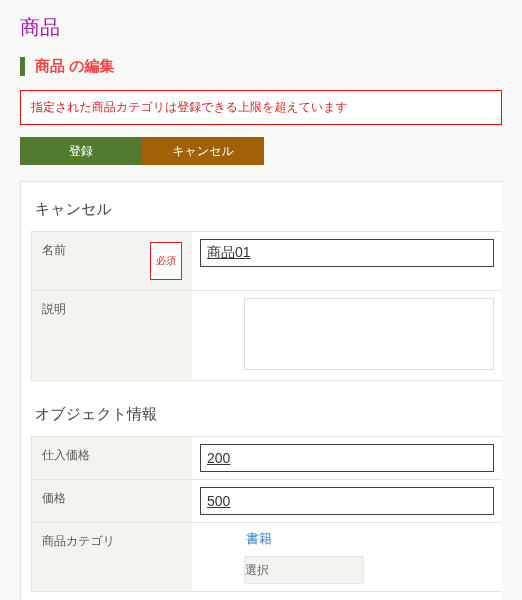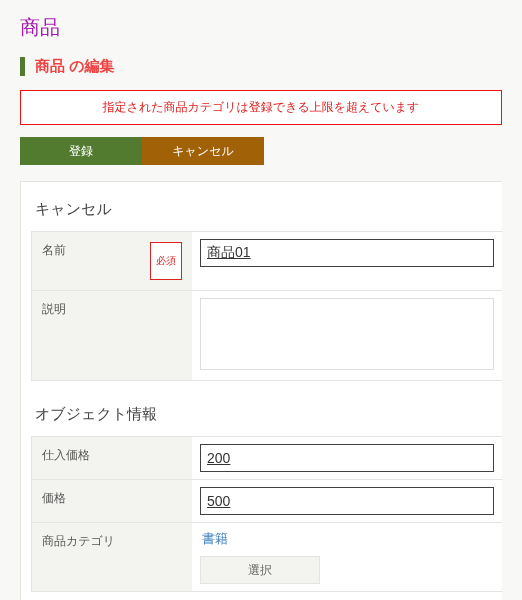--- a/index.html
+++ b/index.html
@@ -24,21 +24,20 @@
       font-weight: bold;
       color: #ef4444;
     }
     .error-box {
       margin: 0 20px 10px;
       border: 1px solid #e11;
       color: #d22;
       background: #fff;
       padding: 8px 10px;
       font-size: 12px;
-      text-align: center;
     }
     .button-row {
       margin: 12px 20px;
       display: flex;
       gap: 0;
     }
     .btn {
       flex: 0 0 122px;
       height: 28px;
       display: flex;
@@ -66,21 +65,21 @@
     .panel-title.with-margin-top { margin-top: 24px; }
     .form-table {
       border-top: 1px solid #e4e4e0;
       border-bottom: 1px solid #e4e4e0;
       border-left: 1px solid #e4e4e0;
     }
     .form-row {
       display: flex;
       border-bottom: 1px solid #e4e4e0;
     }
-    .form-row:last-child { border-bottom: none; }
+    .form-row:last-child { border-bottom: none; gap: 44px; }
     .form-label-cell {
       width: 160px;
       background: #f3f4ef;
       padding: 10px 10px;
       display: flex;
       justify-content: space-between;
       align-items: flex-start;
       font-size: 12px;
       color: #555;
     }
@@ -121,21 +120,21 @@
     }
     .select-btn {
       display: block;
       width: 120px;
       height: 28px;
       background: #f3f4ef;
       border: 1px solid #e4e4e0;
       color: #666;
       font-size: 12px;
       cursor: pointer;
-      text-align: center;
+      text-align: left;
     }
   </style>
 </head>
 <body>
 
 <h1 class="page-title">商品</h1>
 
 <h2 class="section-title">商品 の編集</h2>
 
 <div class="error-box">指定された商品カテゴリは登録できる上限を超えています</div>

